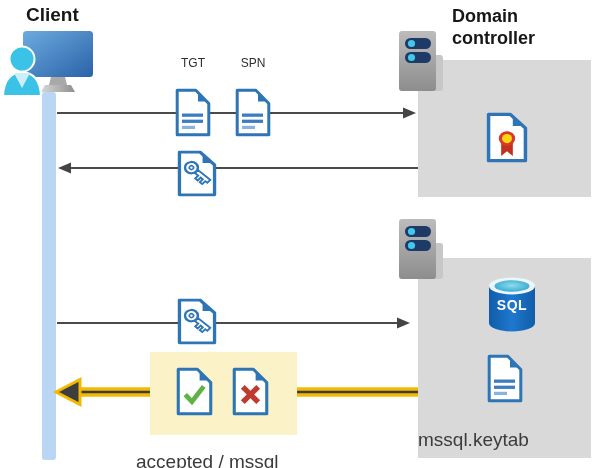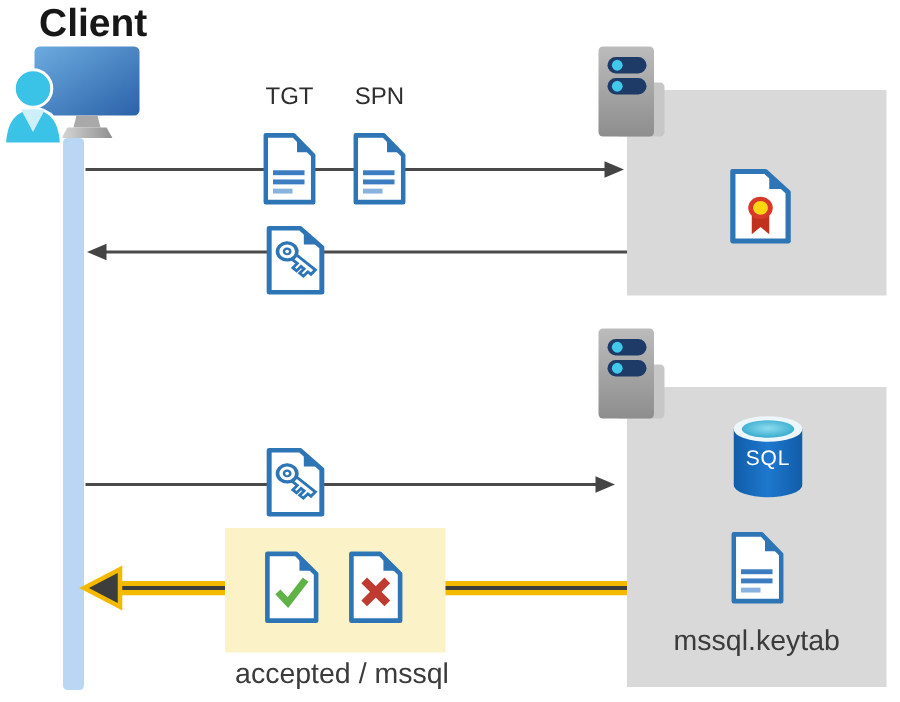--- a/index.html
+++ b/index.html
@@ -3,25 +3,25 @@
 <meta charset="utf-8">
 <style>
   html,body{margin:0;padding:0;background:#fff;}
   .canvas{
     position:relative;width:600px;height:468px;background:#fff;overflow:hidden;
     font-family:"Liberation Sans", sans-serif;
   }
   .abs{position:absolute;}
   .panel{background:#d9d9d9;}
   .heading{font-weight:bold;color:#171717;font-size:18px;line-height:22px;}
-  .small-label{color:#2e2e2e;font-size:16px;text-align:center;}
-  .big-label{color:#3b3b3b;font-size:19px;text-align:center;}
+  .small-label{color:#2e2e2e;font-size:12px;text-align:center;}
+  .big-label{color:#3b3b3b;font-size:19px;margin-top:12px;}
   .timeline{background:#b9d7f5;border-radius:3px;}
   .cream{background:#fbf2c8;}
-  .sql-text{color:#fff;font-weight:normal;font-size:14px;text-align:center;letter-spacing:.5px;}
+  .sql-text{color:#fff;font-weight:bold;font-size:14px;text-align:center;letter-spacing:.5px;}
   svg{display:block;}
 </style>
 </head>
 <body>
 
 <svg width="0" height="0" style="position:absolute" aria-hidden="true">
   <defs>
     <g id="doc-base">
       <path d="M2.2 2.2 H20.8 L33.8 15.2 V45.8 H2.2 Z" fill="#ffffff" stroke="#2e75b6" stroke-width="3" stroke-linejoin="round"></path>
       <polygon points="23,3.6 32.5,13.2 23,13.2" fill="#2e75b6"></polygon>
@@ -176,19 +176,20 @@
   <svg class="abs" style="left:176px;top:367px;" width="37" height="49" viewBox="0 0 36 48" preserveAspectRatio="none">
     <use href="#doc-base"></use>
     <polyline points="9,27 15.5,34 27,19" fill="none" stroke="#5fb346" stroke-width="4.6"></polyline>
   </svg>
   <svg class="abs" style="left:232px;top:367px;" width="37" height="49" viewBox="0 0 36 48" preserveAspectRatio="none">
     <use href="#doc-base"></use>
     <line x1="10.5" y1="19.5" x2="25.5" y2="34.5" stroke="#bf3a2f" stroke-width="5.2"></line>
     <line x1="25.5" y1="19.5" x2="10.5" y2="34.5" stroke="#bf3a2f" stroke-width="5.2"></line>
   </svg>
 
-  <div class="abs heading" style="left:26px;top:4px;font-size:26px;">Client</div>
+  <div class="abs heading" style="left:26px;top:4px;font-size:19px;">Client</div>
+  <div class="abs heading" style="left:452px;top:5px;width:104px;">Domain controller</div>
   <div class="abs small-label" style="left:173px;top:56px;width:40px;">TGT</div>
   <div class="abs small-label" style="left:233px;top:56px;width:40px;">SPN</div>
   <div class="abs big-label" style="left:418px;top:417px;width:173px;">mssql.keytab</div>
   <div class="abs big-label" style="left:136px;top:439px;width:184px;">accepted / mssql</div>
 
 </div>
 
 </body></html>

